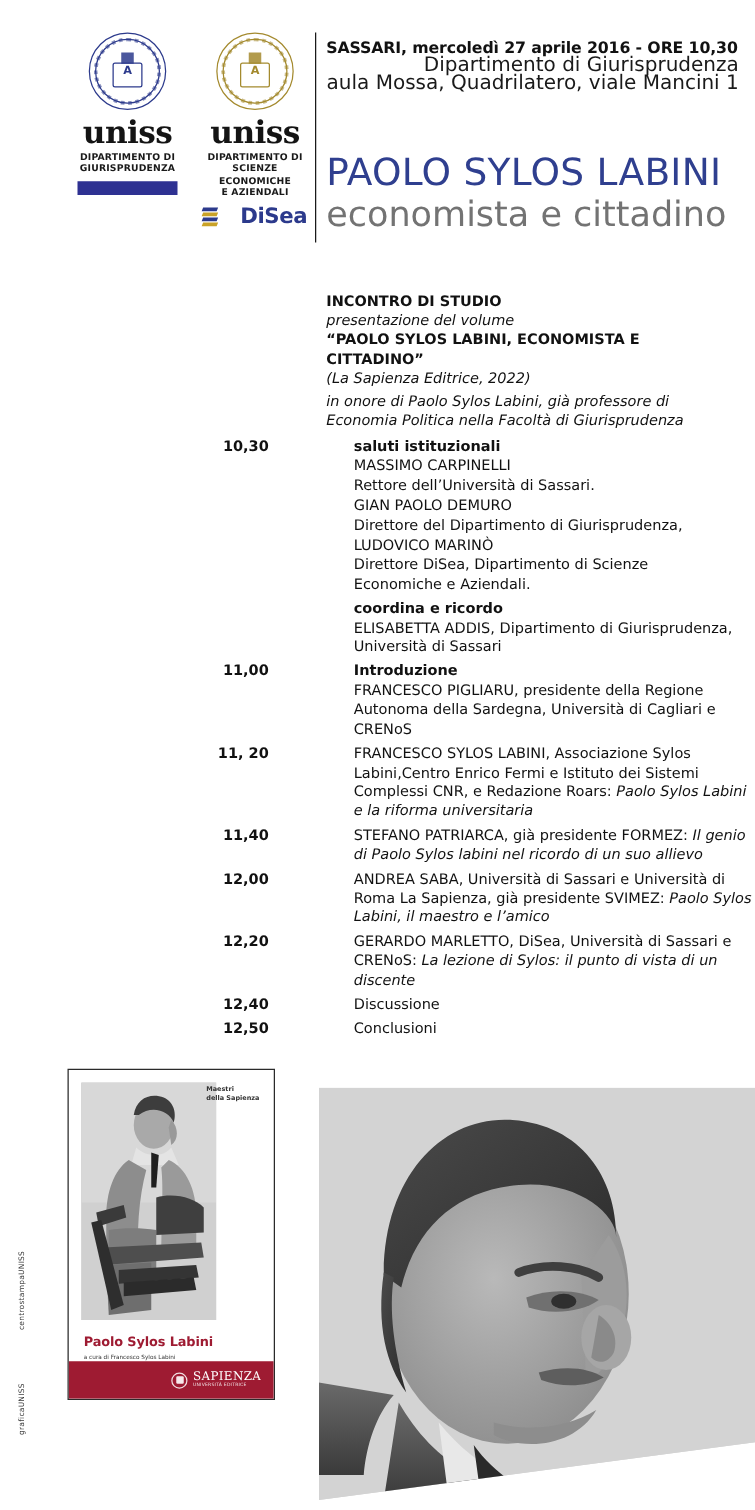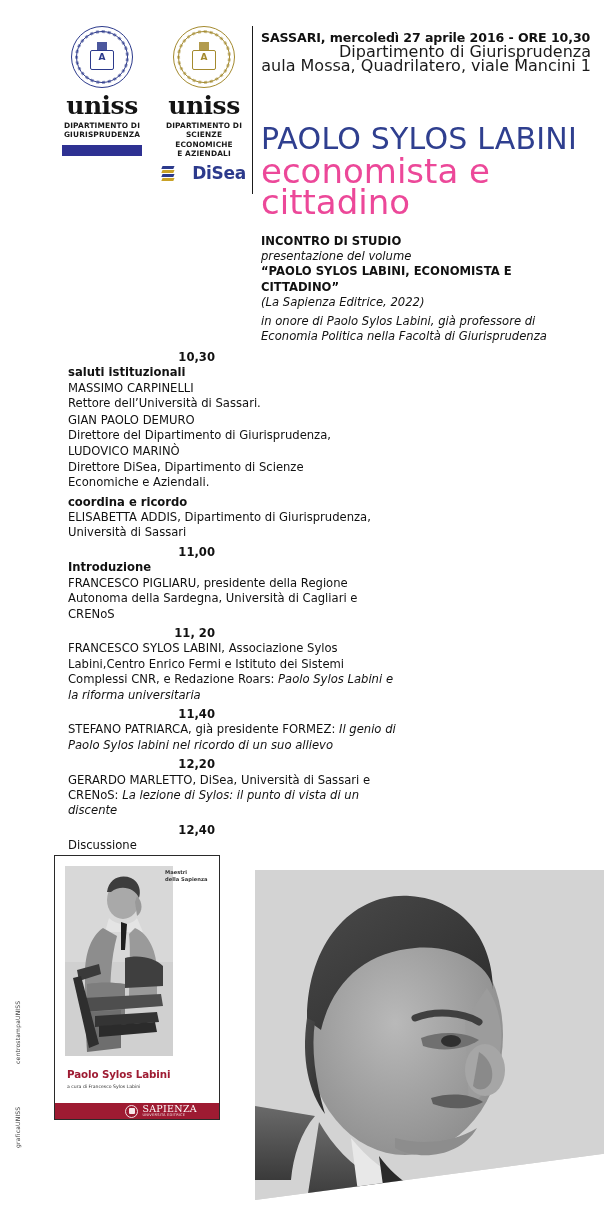--- a/index.html
+++ b/index.html
@@ -174,22 +174,22 @@
 
   .title-wrap { position: absolute; left: 261px; top: 122px; width: 340px; }
   .title-main {
     font-size: 30px;
     color: #2f3f8f;
     letter-spacing: .2px;
     line-height: 34px;
     font-weight: 400;
   }
   .title-sub {
-    font-size: 34px;
-    color: #ec4899;
+    font-size: 28px;
+    color: #737373;
     line-height: 31px;
     font-weight: 400;
   }
 
   
   .program {
     position: absolute;
     left: 0; top: 222px;
     width: 604px;
   }
@@ -202,21 +202,20 @@
   .rows {
     position: absolute;
     left: 0; top: 128px;
     width: 604px;
   }
 
   .row {
     position: relative;
     display: flex;
     margin-bottom: 3px;
-    flex-direction: column;
   }
   .row-time {
     width: 215px;
     text-align: right;
     padding-right: 0;
     font-size: 11.6px;
     font-weight: bold;
     color: #111;
     line-height: 15.4px;
     flex: none;
@@ -287,26 +286,26 @@
   }
   .book-curator {
     position: absolute;
     left: 12px; top: 228px;
     font-size: 4.6px;
     color: #333;
   }
   .book-band {
     position: absolute;
     left: 0; bottom: 0;
-    width: 100%; height: 16px;
+    width: 100%; height: 30px;
     background: #9e1b32;
     display: flex;
     align-items: center;
     justify-content: flex-end;
-    padding-right: 22px;
+    padding-right: 10px;
     gap: 4px;
   }
   .band-seal {
     width: 13px; height: 13px;
     border-radius: 50%;
     border: 1px solid rgba(255,255,255,.85);
     position: relative;
   }
   .band-seal::after {
     content: "";
@@ -474,20 +473,26 @@
         </div>
       </div>
 
       <div class="row">
         <div class="row-time">11,40</div>
         <div class="row-body">
           <p><span>STEFANO PATRIARCA, già presidente FORMEZ: </span><span class="it">Il genio di Paolo Sylos labini nel ricordo di un suo allievo</span></p>
         </div>
       </div>
 
+      <div class="row">
+        <div class="row-time">12,00</div>
+        <div class="row-body">
+          <p><span>ANDREA SABA,  Università di Sassari e Università di Roma La Sapienza, già presidente SVIMEZ: </span><span class="it">Paolo Sylos Labini, il maestro e l’amico</span></p>
+        </div>
+      </div>
 
       <div class="row">
         <div class="row-time">12,20</div>
         <div class="row-body">
           <p><span>GERARDO MARLETTO, DiSea, Università di Sassari e CRENoS: </span><span class="it">La lezione di Sylos: il punto di vista di un discente</span></p>
         </div>
       </div>
 
       <div class="row">
         <div class="row-time">12,40</div>

